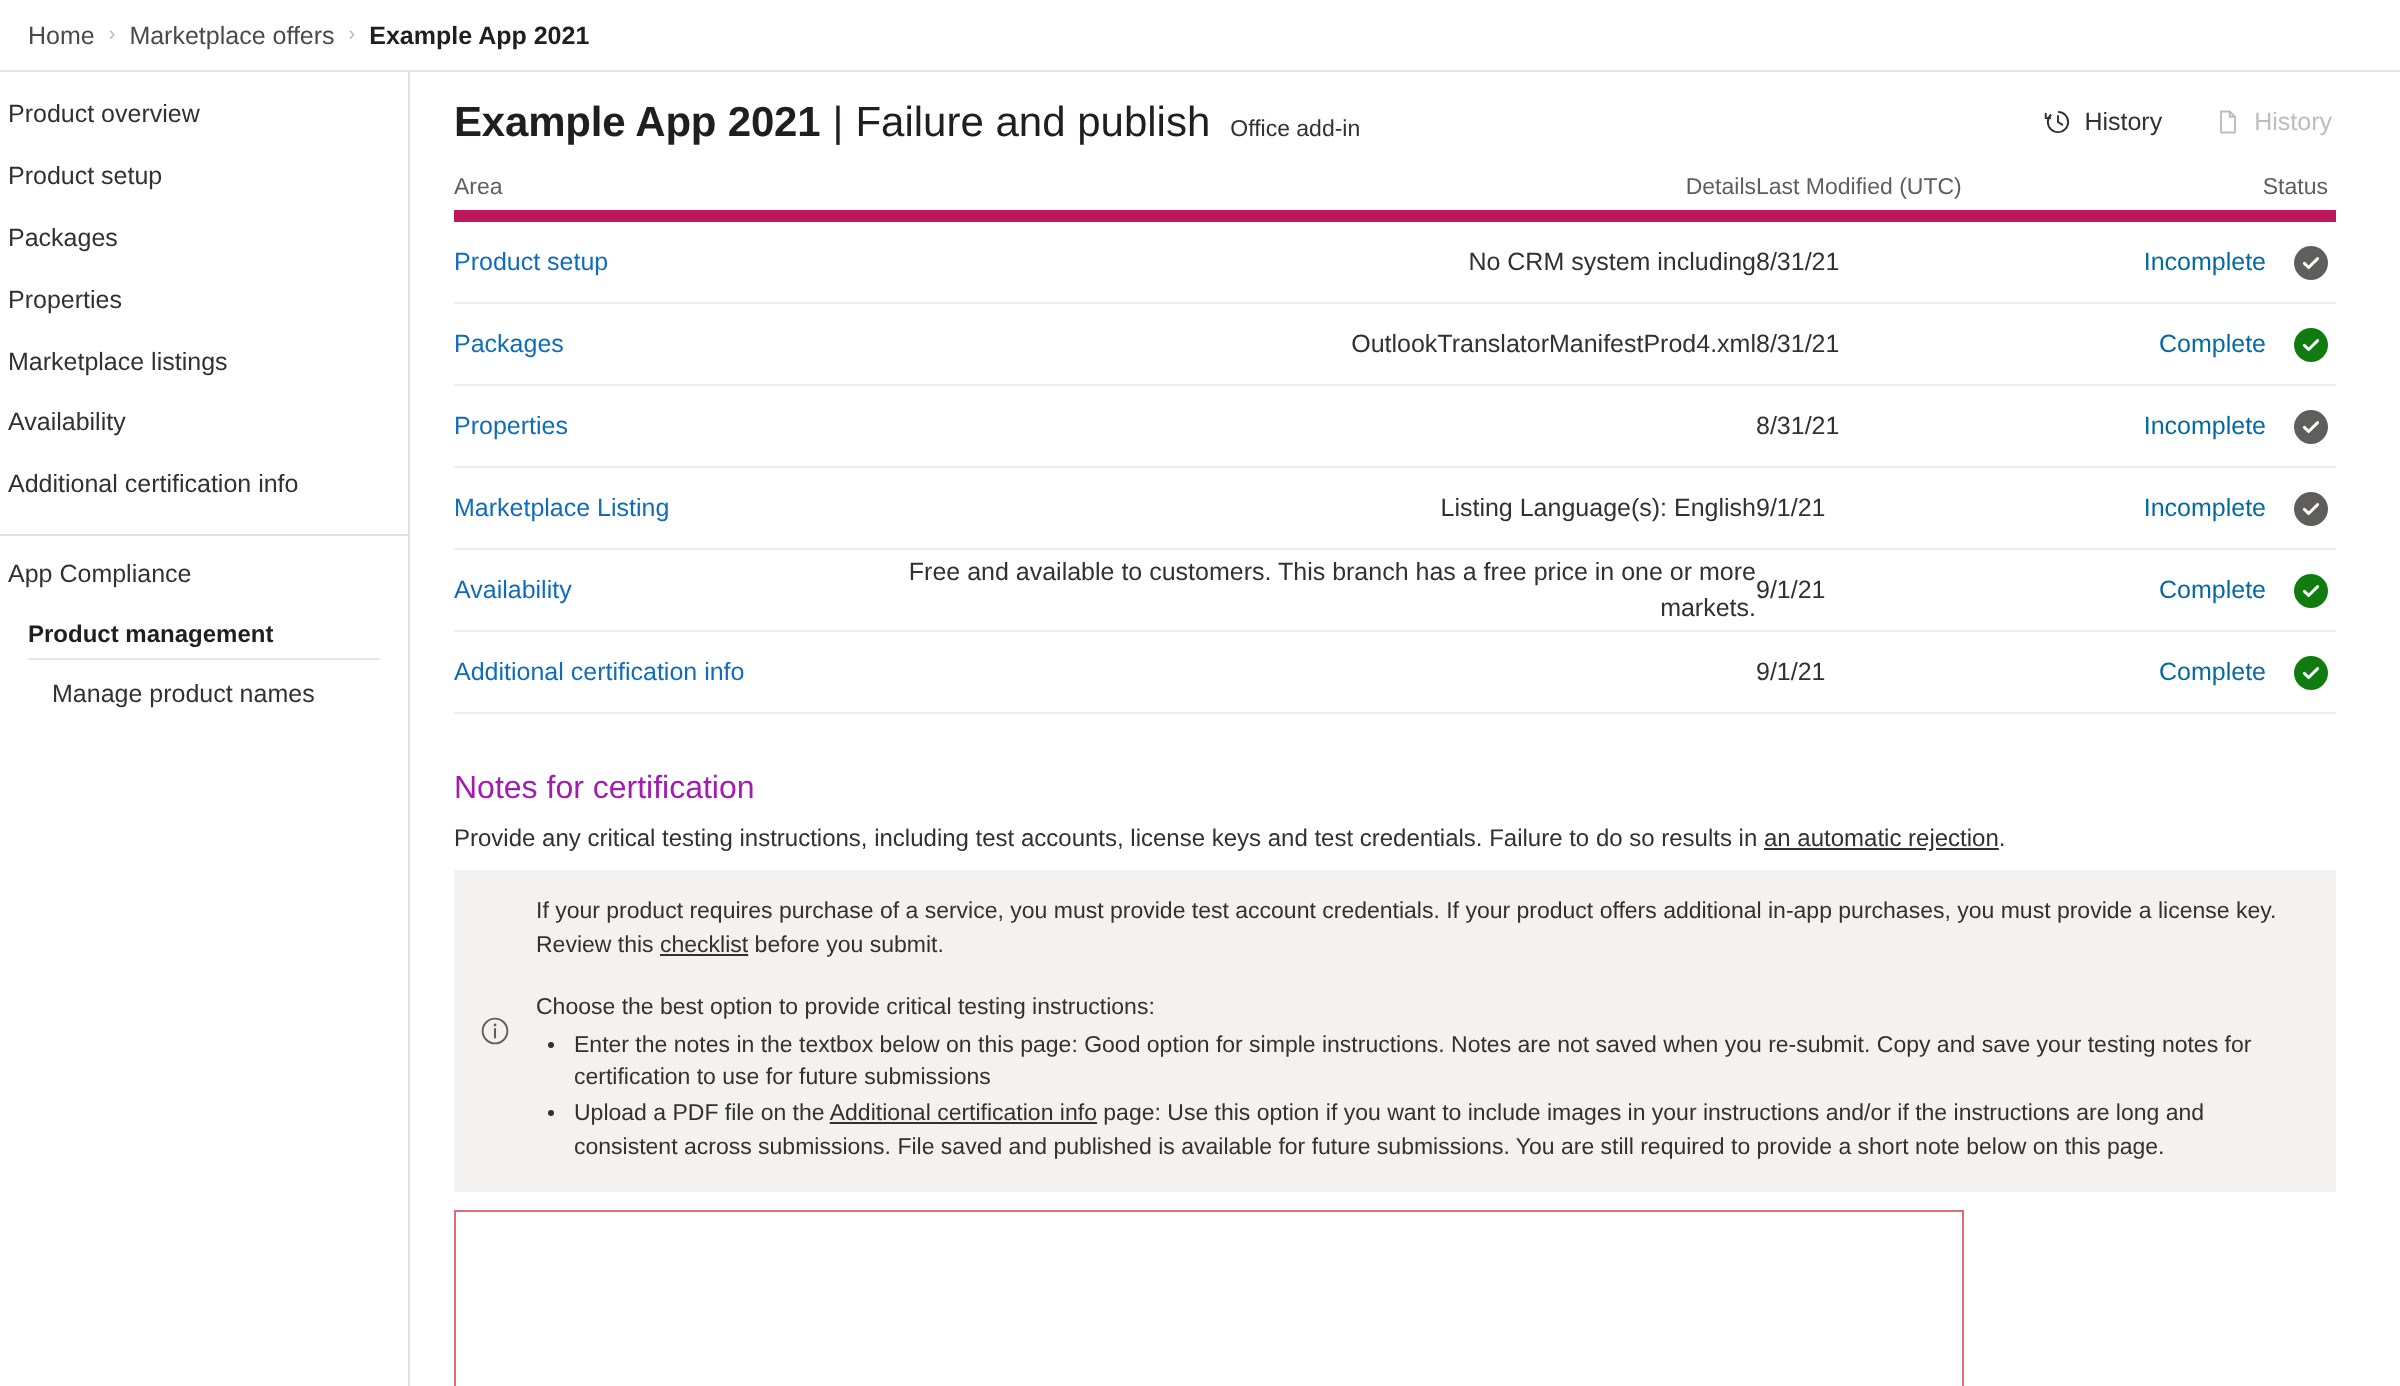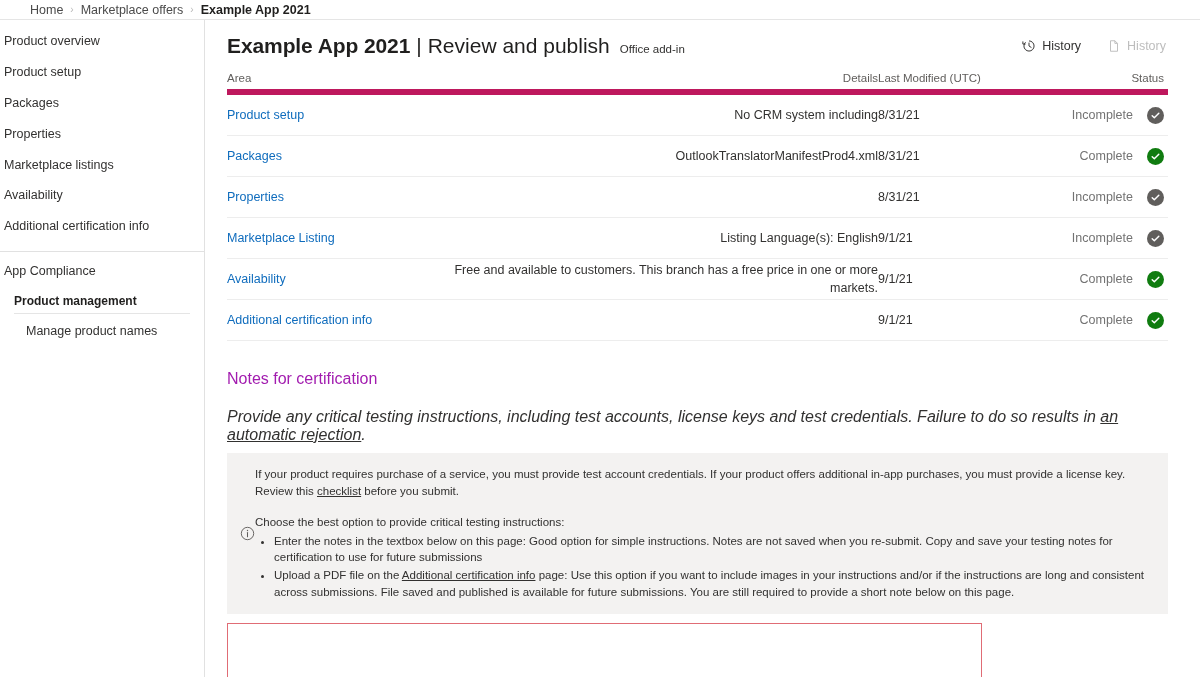--- a/index.html
+++ b/index.html
@@ -8,24 +8,24 @@
     margin: 0; padding: 0;
     width: 1200px; height: 693px;
     background: #ffffff;
     font-family: "Liberation Sans", sans-serif;
     color: #323130;
     overflow: hidden;
   }
 
   
   .breadcrumb {
-    height: 20px;
-    display: flex;
-    align-items: center;
-    padding-left: 30px;
+    height: 36px;
+    display: flex;
+    align-items: center;
+    padding-left: 14px;
     border-bottom: 1px solid #e5e5e5;
     font-size: 12.5px;
     background: #ffffff;
   }
   .bc-link { color: #4a4a4a; cursor: pointer; }
   .bc-sep {
     color: #b9b9b9;
     margin: 0 7px;
     font-size: 10px;
   }
@@ -157,56 +157,55 @@
     gap: 14px;
     padding-right: 4px;
   }
   .area-link {
     color: #0f6cbd;
     cursor: pointer;
     font-size: 12.5px;
   }
   .details-cell { color: #323130; line-height: 1.45; }
   .mod-cell { color: #323130; }
-  .status-text { color: #737373; font-size: 12.5px; }
+  .status-text { color: #0369a1; font-size: 12.5px; }
 
   .badge {
     width: 17px; height: 17px;
     border-radius: 50%;
     display: inline-flex;
     align-items: center;
     justify-content: center;
     flex: 0 0 auto;
   }
   .badge svg { display: block; }
 
   
   .notes-label {
     font-size: 16px;
     color: #a21caf;
     margin-top: 29px;
   }
   .notes-desc {
-    font-size: 16px;
-    color: #323130;
-    margin-top: 20px;
-    font-style: italic;
+    font-size: 12px;
+    color: #323130;
+    margin-top: 8px;
   }
   .inline-link {
     color: #323130;
     text-decoration: underline;
     cursor: pointer;
   }
 
   .infobox {
     background: #f3f2f1;
     margin-top: 9px;
     padding: 11px 14px 13px 13px;
     display: flex;
-    gap: 0;
+    gap: 13px;
     max-width: 946px;
   }
   .infobox-body { font-size: 11.5px; color: #323130; line-height: 1.5; }
   .info-lead { margin: 2px 0 0 0; }
   .info-choose { margin: 13px 0 2px 0; }
   .infobox ul { margin: 0; padding-left: 19px; }
   .infobox li { margin-bottom: 1px; line-height: 1.45; }
 
   .notes-area {
     width: 755px;
@@ -251,21 +250,21 @@
     <div class="nav-group-title">Product management</div>
     <div class="nav-group-rule"></div>
     <div class="nav-subitem">Manage product names</div>
   </aside>
 
   <main class="main">
 
     <div class="page-head">
       <span class="title-strong">Example App 2021</span>
       <span class="title-pipe">|</span>
-      <span class="title-light">Review and publish</span>
+      <span class="title-light">Failure and publish</span>
       <span class="title-sub">Office add-in</span>
 
       <div class="head-actions">
         <button class="head-btn">
           <span class="ico">
             <svg width="14" height="14" viewBox="0 0 16 16">
               <path d="M8 2.2A5.8 5.8 0 1 1 2.2 8" fill="none" stroke="#323130" stroke-width="1.1"></path>
               <path d="M2.2 8a5.8 5.8 0 0 1 1.9-4.3" fill="none" stroke="#323130" stroke-width="1.1"></path>
               <path d="M1 3.2v2.6h2.6" fill="none" stroke="#323130" stroke-width="1.1" stroke-linecap="round" stroke-linejoin="round"></path>
               <path d="M8 4.6V8l2.4 1.5" fill="none" stroke="#323130" stroke-width="1.1" stroke-linecap="round"></path>

